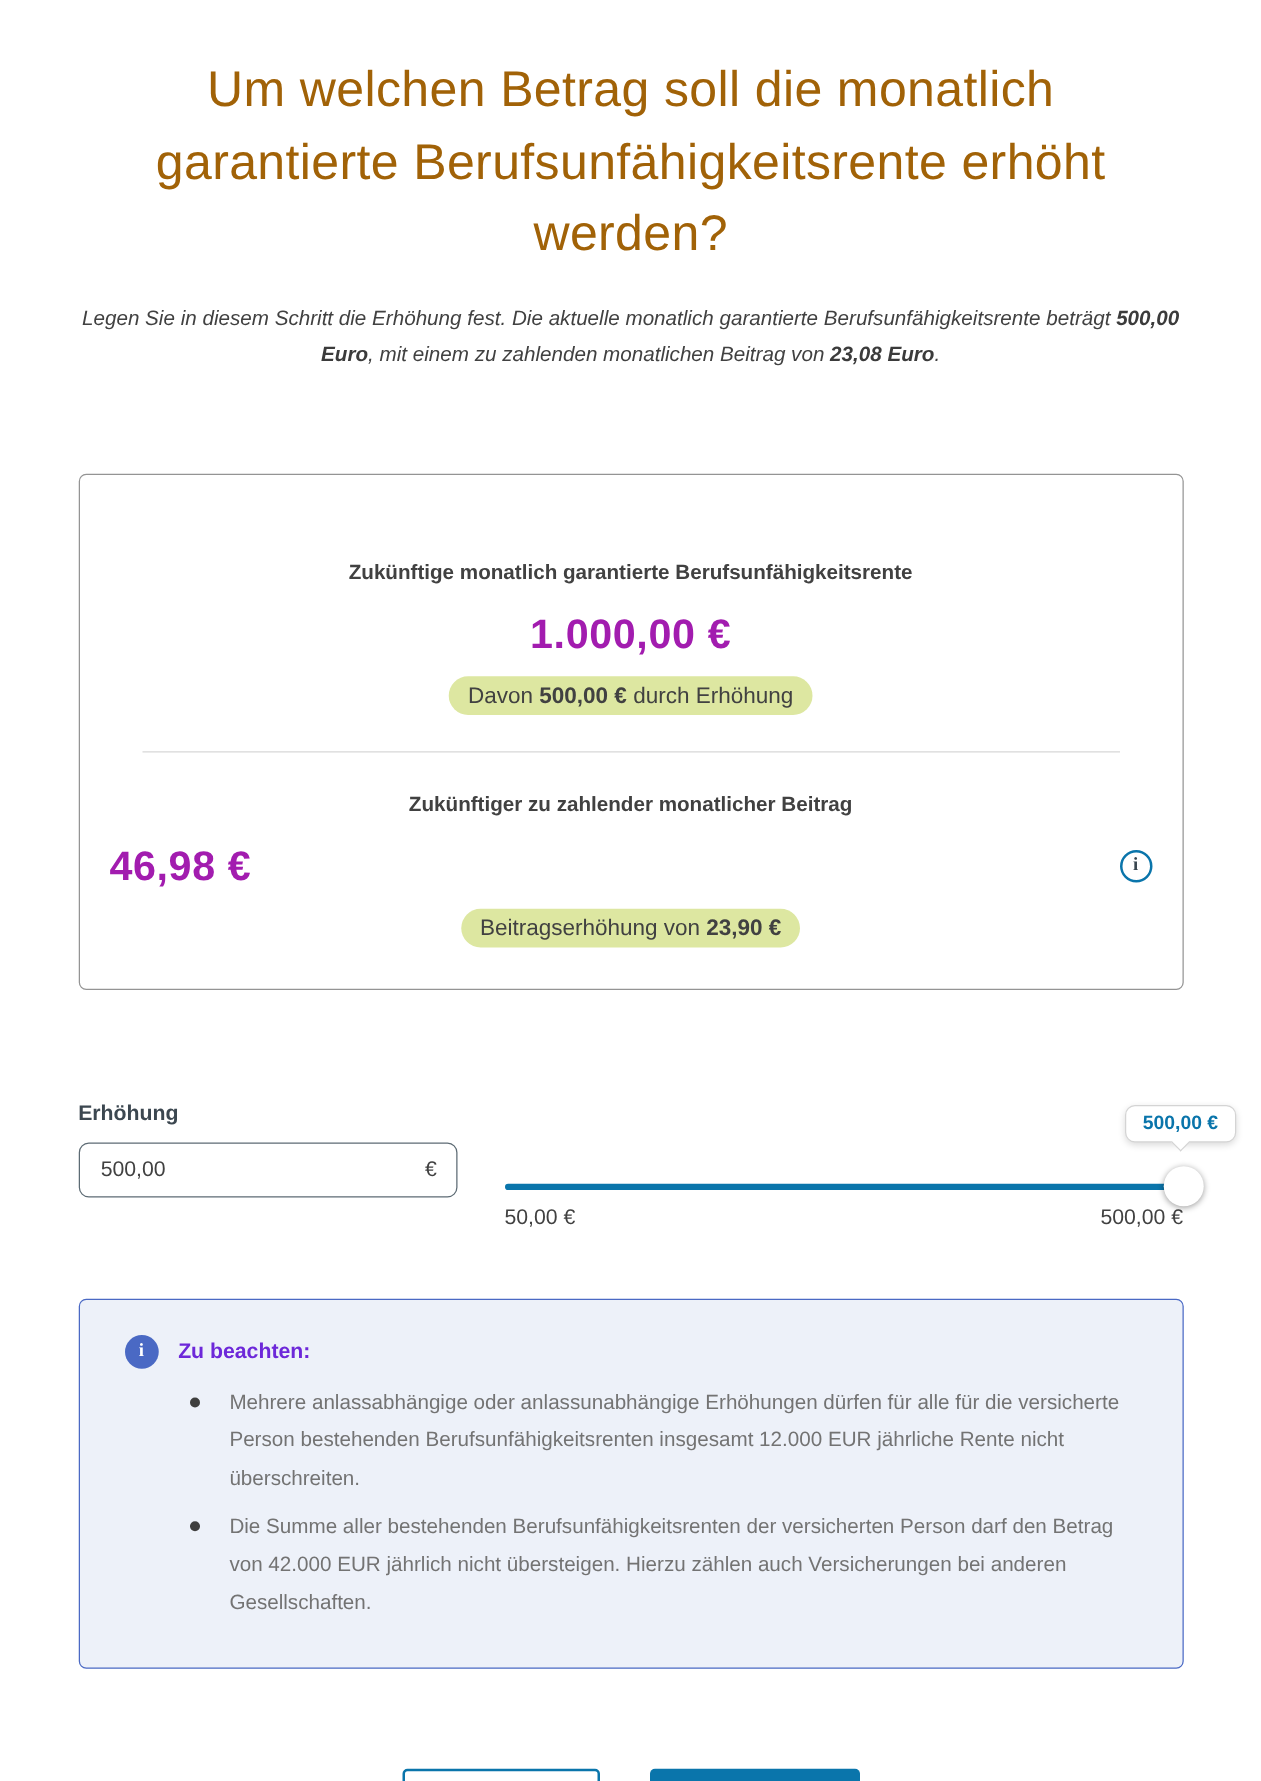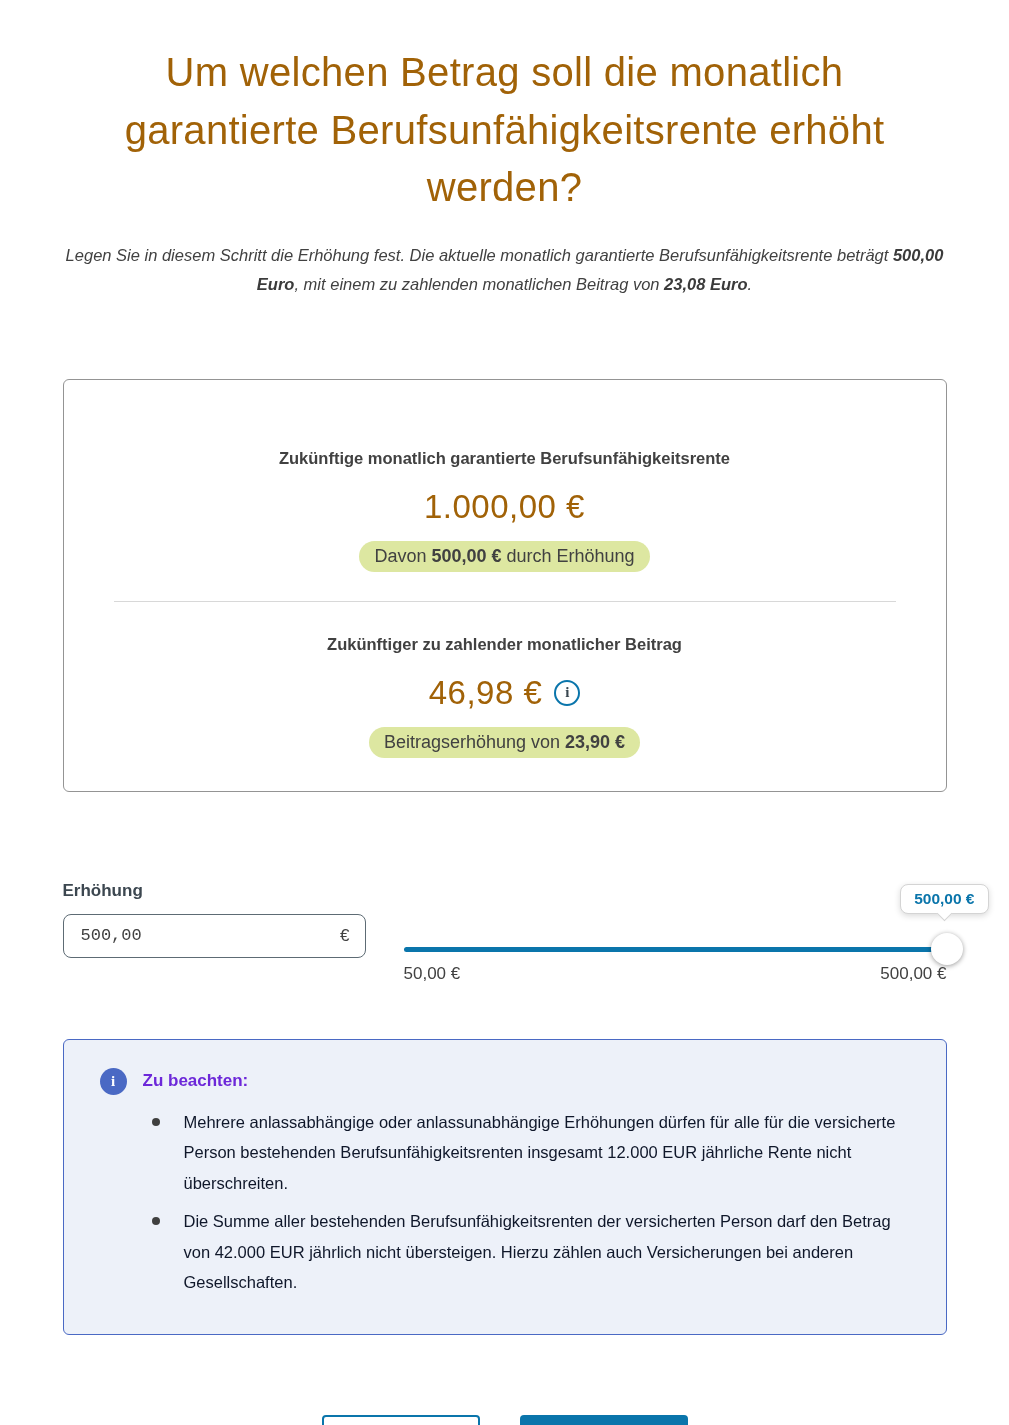--- a/index.html
+++ b/index.html
@@ -41,25 +41,25 @@
     border: 1px solid #949494;
     border-radius: 6px;
     text-align: center;
     padding: 36px 24px 33px;
     background: #fff;
   }
   .card-label { font-size: 16.5px; font-weight: bold; color: #414141; margin-top: 33px; }
   .card-value {
     margin-top: 20px;
     font-size: 33px;
-    font-weight: normal;
-    color: #a16207;
+    font-weight: bold;
+    color: #a21caf;
     letter-spacing: 0.5px;
   }
-  .value-row { display: flex; align-items: center; justify-content: center; gap: 12px; margin-top: 20px; }
+  .value-row { display: flex; align-items: center; justify-content: space-between; gap: 12px; margin-top: 20px; }
   .value-row .card-value { margin-top: 0; }
   .badge {
     display: inline-block;
     margin-top: 15px;
     background: #dde7a1;
     border-radius: 17px;
     padding: 5px 15px;
     font-size: 18px;
     color: #414141;
   }
@@ -89,21 +89,21 @@
     width: 303px; height: 44px;
     border: 1px solid #5d6b74;
     border-radius: 8px;
     display: flex; align-items: center;
     padding: 0 15px;
     background: #fff;
   }
   .input-group input {
     border: none; outline: none;
     flex: 1; min-width: 0;
-    font-family: Liberation Mono, monospace;
+    font-family: Liberation Sans, sans-serif;
     font-size: 17px;
     color: #414141;
     background: transparent;
   }
   .currency-suffix { font-size: 17px; color: #414141; }
 
   .slider-col { flex: 1; margin-left: 38px; }
   .slider-area { position: relative; height: 44px; }
   .slider-track {
     position: absolute; left: 0; right: 0; top: 33px; height: 5px;
@@ -164,21 +164,21 @@
     line-height: 1;
   }
   .notice-title { font-size: 17px; font-weight: bold; color: #6d28d9; }
   .notice-list { list-style: none; margin: 12px 0 0 48px; padding: 0; }
   .notice-list li {
     position: relative;
     padding-left: 36px;
     font-size: 16.5px;
     line-height: 1.85;
     margin-top: 8px;
-    color: #0f172a;
+    color: #737373;
   }
   .notice-list li::before {
     content: "";
     position: absolute; left: 4px; top: 11px;
     width: 8px; height: 8px; border-radius: 50%;
     background: #3f3f3f;
   }
 
   
   .actions { margin-top: 80px; display: flex; justify-content: center; gap: 40px; align-items: center; }

